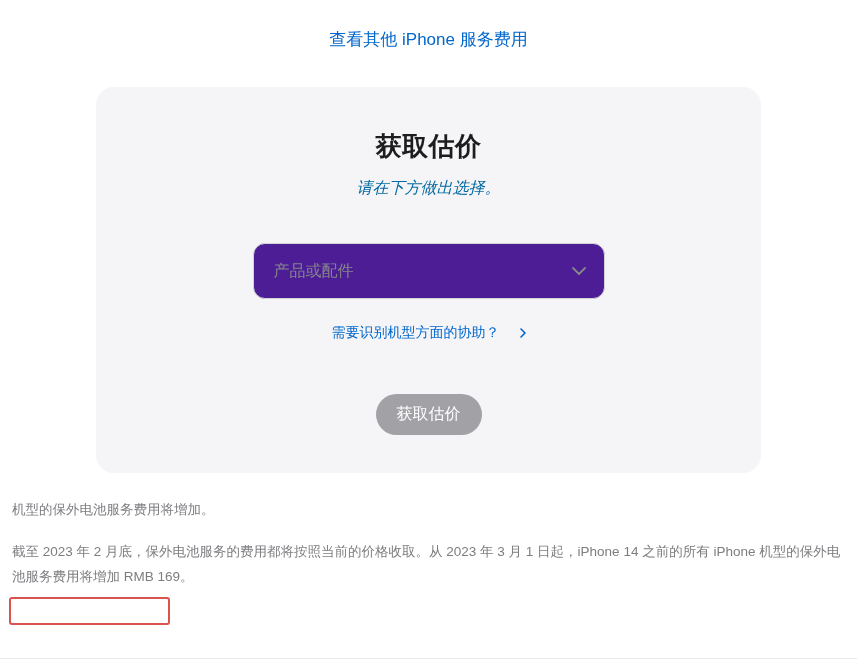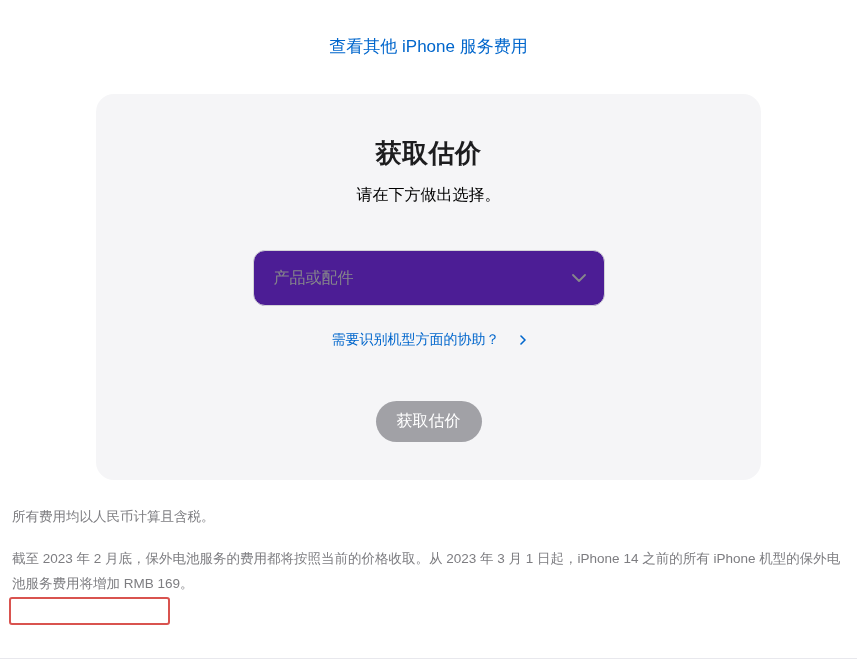--- a/index.html
+++ b/index.html
@@ -9,44 +9,44 @@
     }
     body {
       font-family: -apple-system, BlinkMacSystemFont, "SF Pro SC", "SF Pro Text", "Helvetica Neue", "PingFang SC", sans-serif;
       background: #fff;
       width: 857px;
       height: 663px;
       position: relative;
     }
     .top-link {
       text-align: center;
-      padding-top: 16px;
+      padding-top: 28px;
       font-size: 17px;
       color: #0066cc;
       cursor: pointer;
-      margin-top: 19px;
     }
     .card {
       width: 665px;
       margin: 36px auto 0;
       background: #f5f5f7;
       border-radius: 18px;
       padding: 42px 40px 38px;
       text-align: center;
     }
     .card-title {
       font-size: 26px;
       font-weight: 600;
       color: #1d1d1f;
       letter-spacing: 0.5px;
     }
     .card-subtitle {
       margin-top: 14px;
       font-size: 16px;
-      color: #000000;
+      color: #0369a1;
+      font-style: italic;
     }
     .select-wrap {
       margin-top: 44px;
     }
     .select-field {
       position: relative;
       width: 352px;
       height: 56px;
       margin: 0 auto 24px;
       background: #4c1d95;
@@ -157,18 +157,18 @@
         </svg>
     </span>
   </div>
 
   <div class="btn-wrap">
     <button class="estimate-btn">获取估价</button>
   </div>
 </div>
 
 <div class="footnotes">
-  <div class="footnote1">所有费用均以人民币计算且含税。</div>
+  <div class="footnote1">机型的保外电池服务费用将增加。</div>
   <div class="footnote2">截至 2023 年 2 月底，保外电池服务的费用都将按照当前的价格收取。从 2023 年 3 月 1 日起，iPhone 14 之前的所有 iPhone 机型的保外电池服务费用将增加 RMB 169。</div>
 </div>
 
 <div class="highlight-box"></div>
 <div class="hairline"></div>
 
 </body></html>

